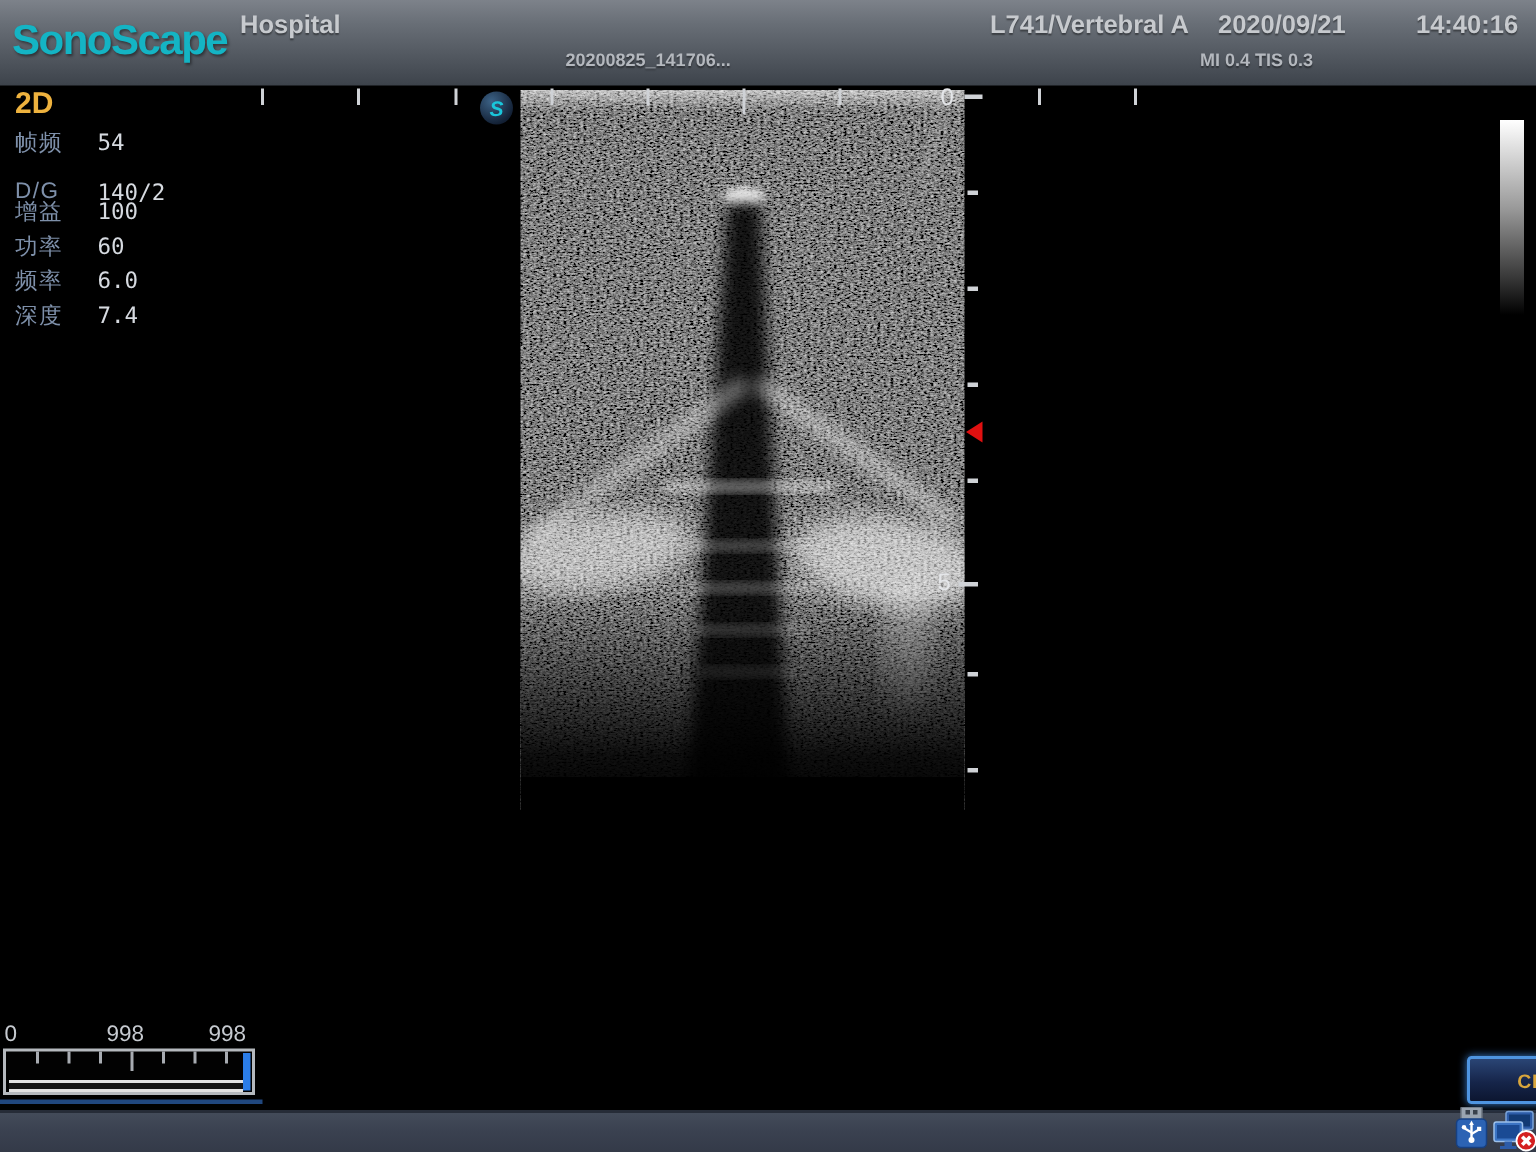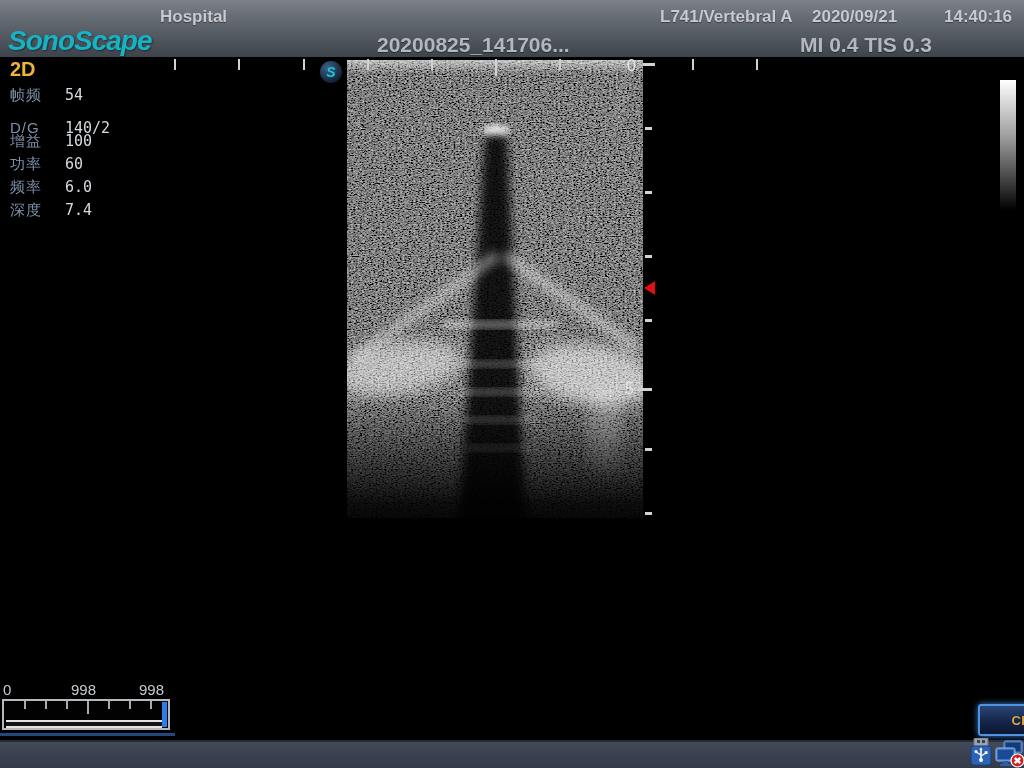--- a/index.html
+++ b/index.html
@@ -2,25 +2,25 @@
 <html><head>
 <meta charset="utf-8">
 <style>
   html,body{margin:0;padding:0;background:#000;}
   #screen{position:relative;width:1024px;height:768px;background:#000;overflow:hidden;
           font-family:"Liberation Sans",sans-serif;}
 
   
   .topbar{position:absolute;left:0;top:0;width:1024px;height:57px;
           background:linear-gradient(180deg,#7d828a 0%,#686e76 28%,#4e545c 72%,#3d434b 100%);}
-  .logo{position:absolute;left:8px;top:11px;font-size:28px;font-weight:bold;font-style:italic;
-        color:#14b4c4;letter-spacing:-1px;text-shadow:1px 1px 2px rgba(0,0,0,.45);margin-top:14px;}
+  .logo{position:absolute;left:8px;top:11px;font-size:28px;font-weight:bold;
+        color:#14b4c4;letter-spacing:-1px;text-shadow:1px 1px 2px rgba(0,0,0,.45);}
   .tb1{position:absolute;top:7px;font-size:17px;font-weight:bold;color:#c7cace;
        text-shadow:0 1px 1px rgba(0,0,0,.4);white-space:nowrap;}
-  .tb2{position:absolute;top:33px;font-size:21px;font-weight:bold;color:#b4b8be;
+  .tb2{position:absolute;top:33px;font-size:12px;font-weight:bold;color:#b4b8be;
        text-shadow:0 1px 1px rgba(0,0,0,.4);white-space:nowrap;}
   .hospital{left:160px;}
   .preset{left:660px;}
   .date{left:812px;}
   .time{left:944px;}
   .fname{left:377px;}
   .mitis{left:800px;}
 
   
   .mode{position:absolute;left:10px;top:58px;font-size:20px;font-weight:bold;color:#eeb23e;}

